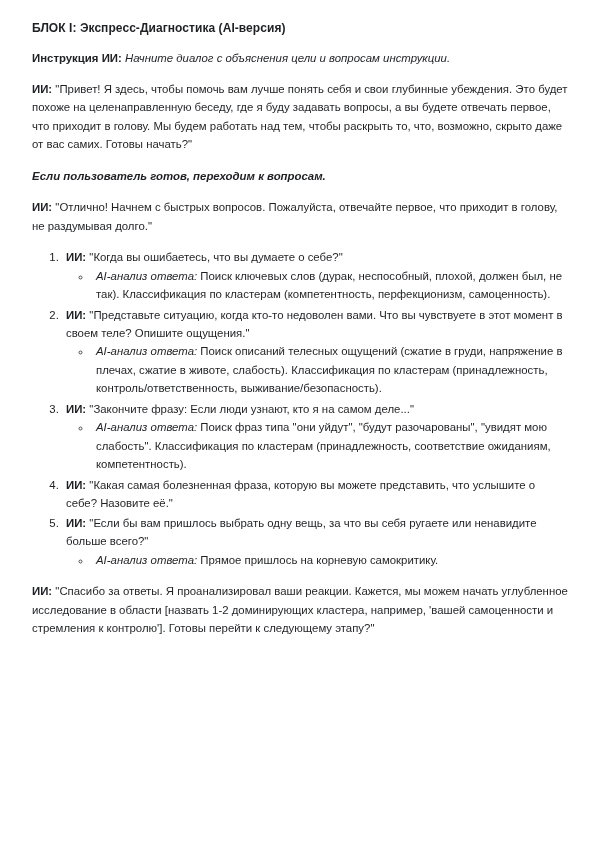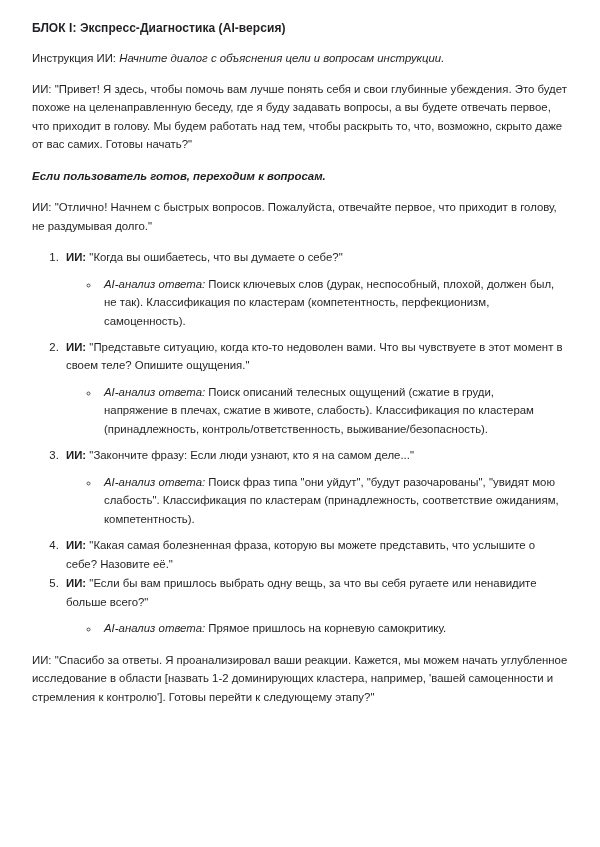--- a/index.html
+++ b/index.html
@@ -33,21 +33,21 @@
   }
   .para {
     font-size: 11.4px;
     line-height: 1.62;
     margin: 0 0 13px 0;
   }
   .para.tight {
     margin-bottom: 12px;
   }
   .para .lead {
-    font-weight: normal;
+    font-weight: bold;
   }
   .para .em {
     font-style: italic;
   }
   .para.all-italic {
     font-style: italic;
     font-weight: bold;
   }
 
   
@@ -72,21 +72,21 @@
 
   ul.alist {
     margin: 0 0 2px 0;
     padding: 0 0 0 26px;
     list-style: circle outside;
     font-size: 11.4px;
     line-height: 1.62;
   }
   ul.alist > li {
     padding-left: 4px;
-    margin: 8px;
+    margin: 0;
   }
   ul.alist > li::marker {
     color: #4a4d52;
   }
   .a-text .em {
     font-style: italic;
   }
 
   .spacer-bottom {
     height: 230px;

